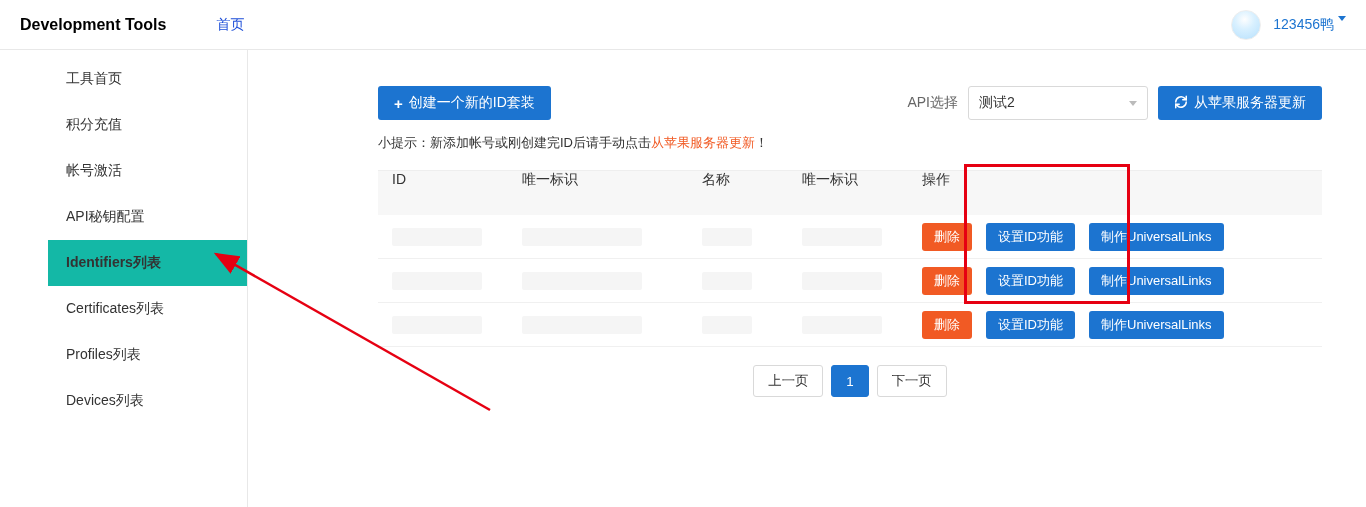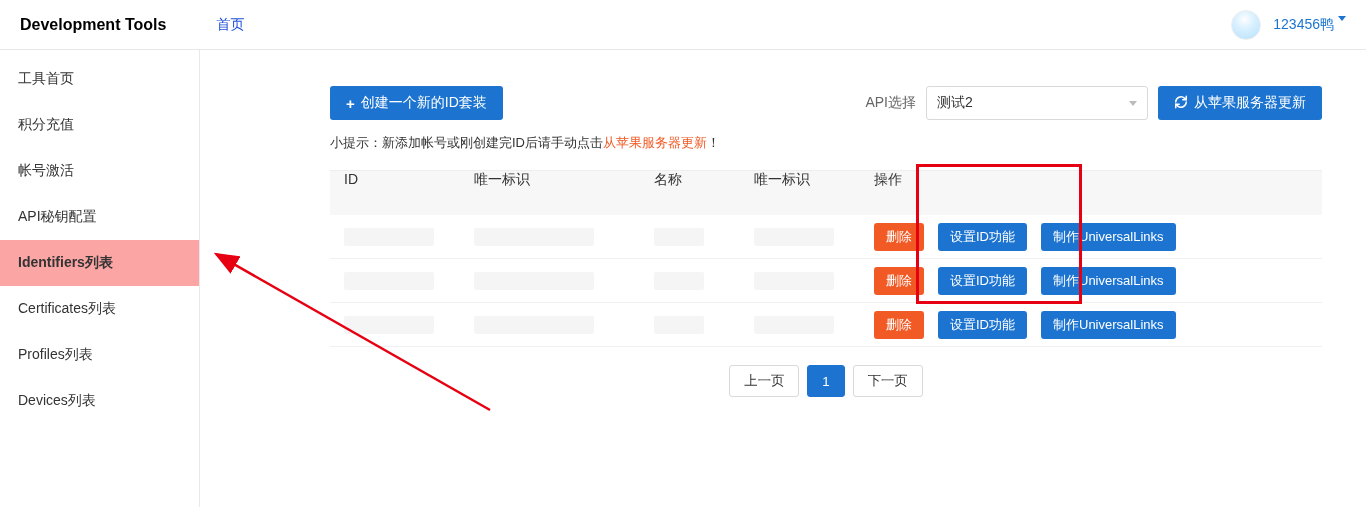--- a/index.html
+++ b/index.html
@@ -14,35 +14,35 @@
     .header-left { display: flex; align-items: center; gap: 50px; }
     .brand { font-weight: 700; font-size: 16px; color: #000; }
     .nav-link { font-weight: 400; color: #1d4ed8; cursor: pointer; }
     .header-right { display: flex; align-items: center; gap: 12px; }
     .avatar {
       width: 30px; height: 30px; border-radius: 50%;
       background: radial-gradient(circle at 45% 30%, #fefefe 0%, #d8f0ff 40%, #c7e8fe 70%, #b0ddfc 100%);
       border: 1px solid #eee;
     }
     .username { color: #1c74d0; cursor: pointer; display: flex; align-items: flex-start; gap: 4px; }
-    .layout { display: flex; height: calc(507px - 50px); }
+    .layout { display: flex; height: calc(507px - 50px); padding-left: 48px; }
     .sidebar { width: 200px; border-right: 1px solid #e8e8e8; padding-top: 6px; }
     .side-item { padding: 14px 18px; color: #333; cursor: pointer; }
-    .side-item.active { background: #fca5a5; font-weight: 700; }
+    .side-item.active { background: #14b8a6; font-weight: 700; }
     .main { flex: 1; padding: 36px 44px 20px 130px; position: relative; }
     .toolbar { display: flex; align-items: center; justify-content: space-between; margin-bottom: 14px; }
     .btn { display: inline-flex; align-items: center; gap: 6px; border: none; border-radius: 3px;
            padding: 0 16px; height: 34px; font-size: 14px; cursor: pointer; }
     .btn-primary { background: #1c74d0; color: #fff; }
     .btn-danger { background: #f15a24; color: #fff; }
     .btn-small { height: 28px; padding: 0 12px; font-size: 13px; }
     .api-select-wrap { display: flex; align-items: center; gap: 10px; }
     .api-label { color: #666; font-size: 14px; }
     .select {
-      width: 222px; height: 34px; border: 1px solid #d9d9d9; border-radius: 3px; background: #fff;
+      width: 180px; height: 34px; border: 1px solid #d9d9d9; border-radius: 3px; background: #fff;
       display: flex; align-items: center; justify-content: space-between; padding: 0 10px; cursor: pointer; color: #333;
     }
     .hint { font-size: 13px; color: #333; }
     .hint-red { color: #f15a24; }
     .table-wrap { margin-top: 18px; border-top: 1px solid #eee; }
     .thead { display: flex; background: #f7f7f7; height: 44px; padding: 0 14px; font-weight: 400; color: #333;}
     .col-id { width: 130px; }
     .col-uid { width: 180px; }
     .col-name { width: 100px; }
     .col-plat { width: 120px; }

